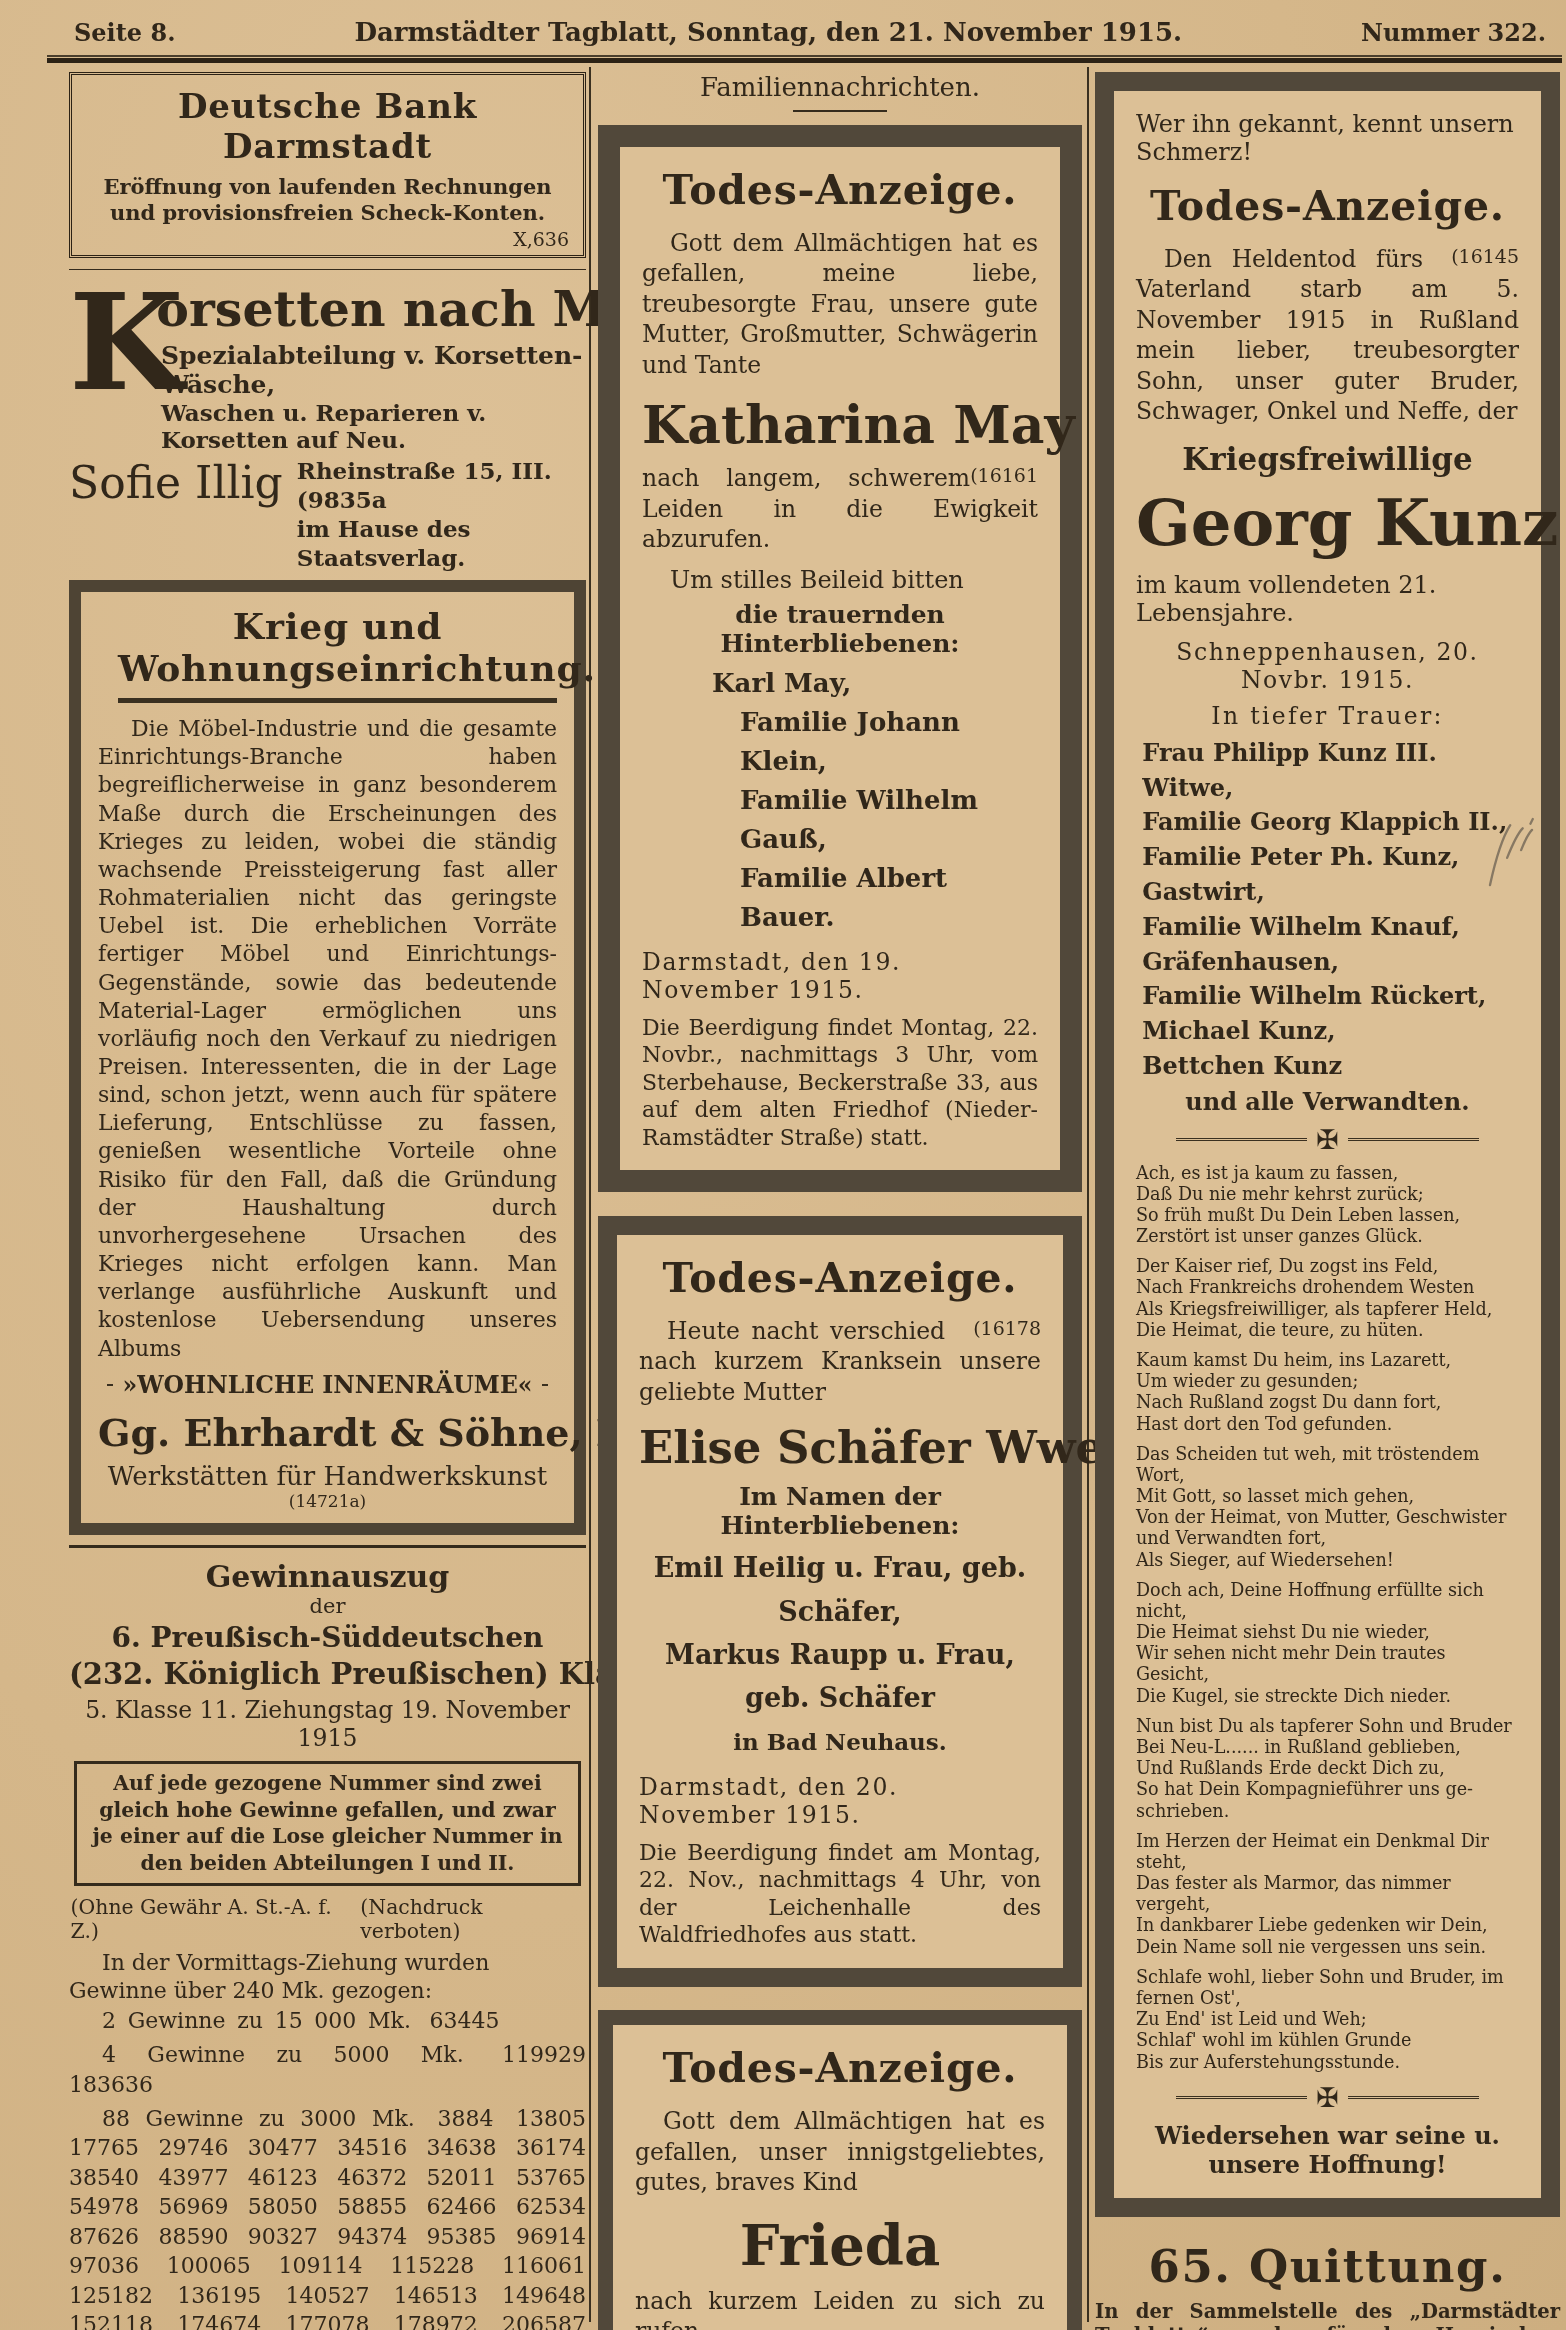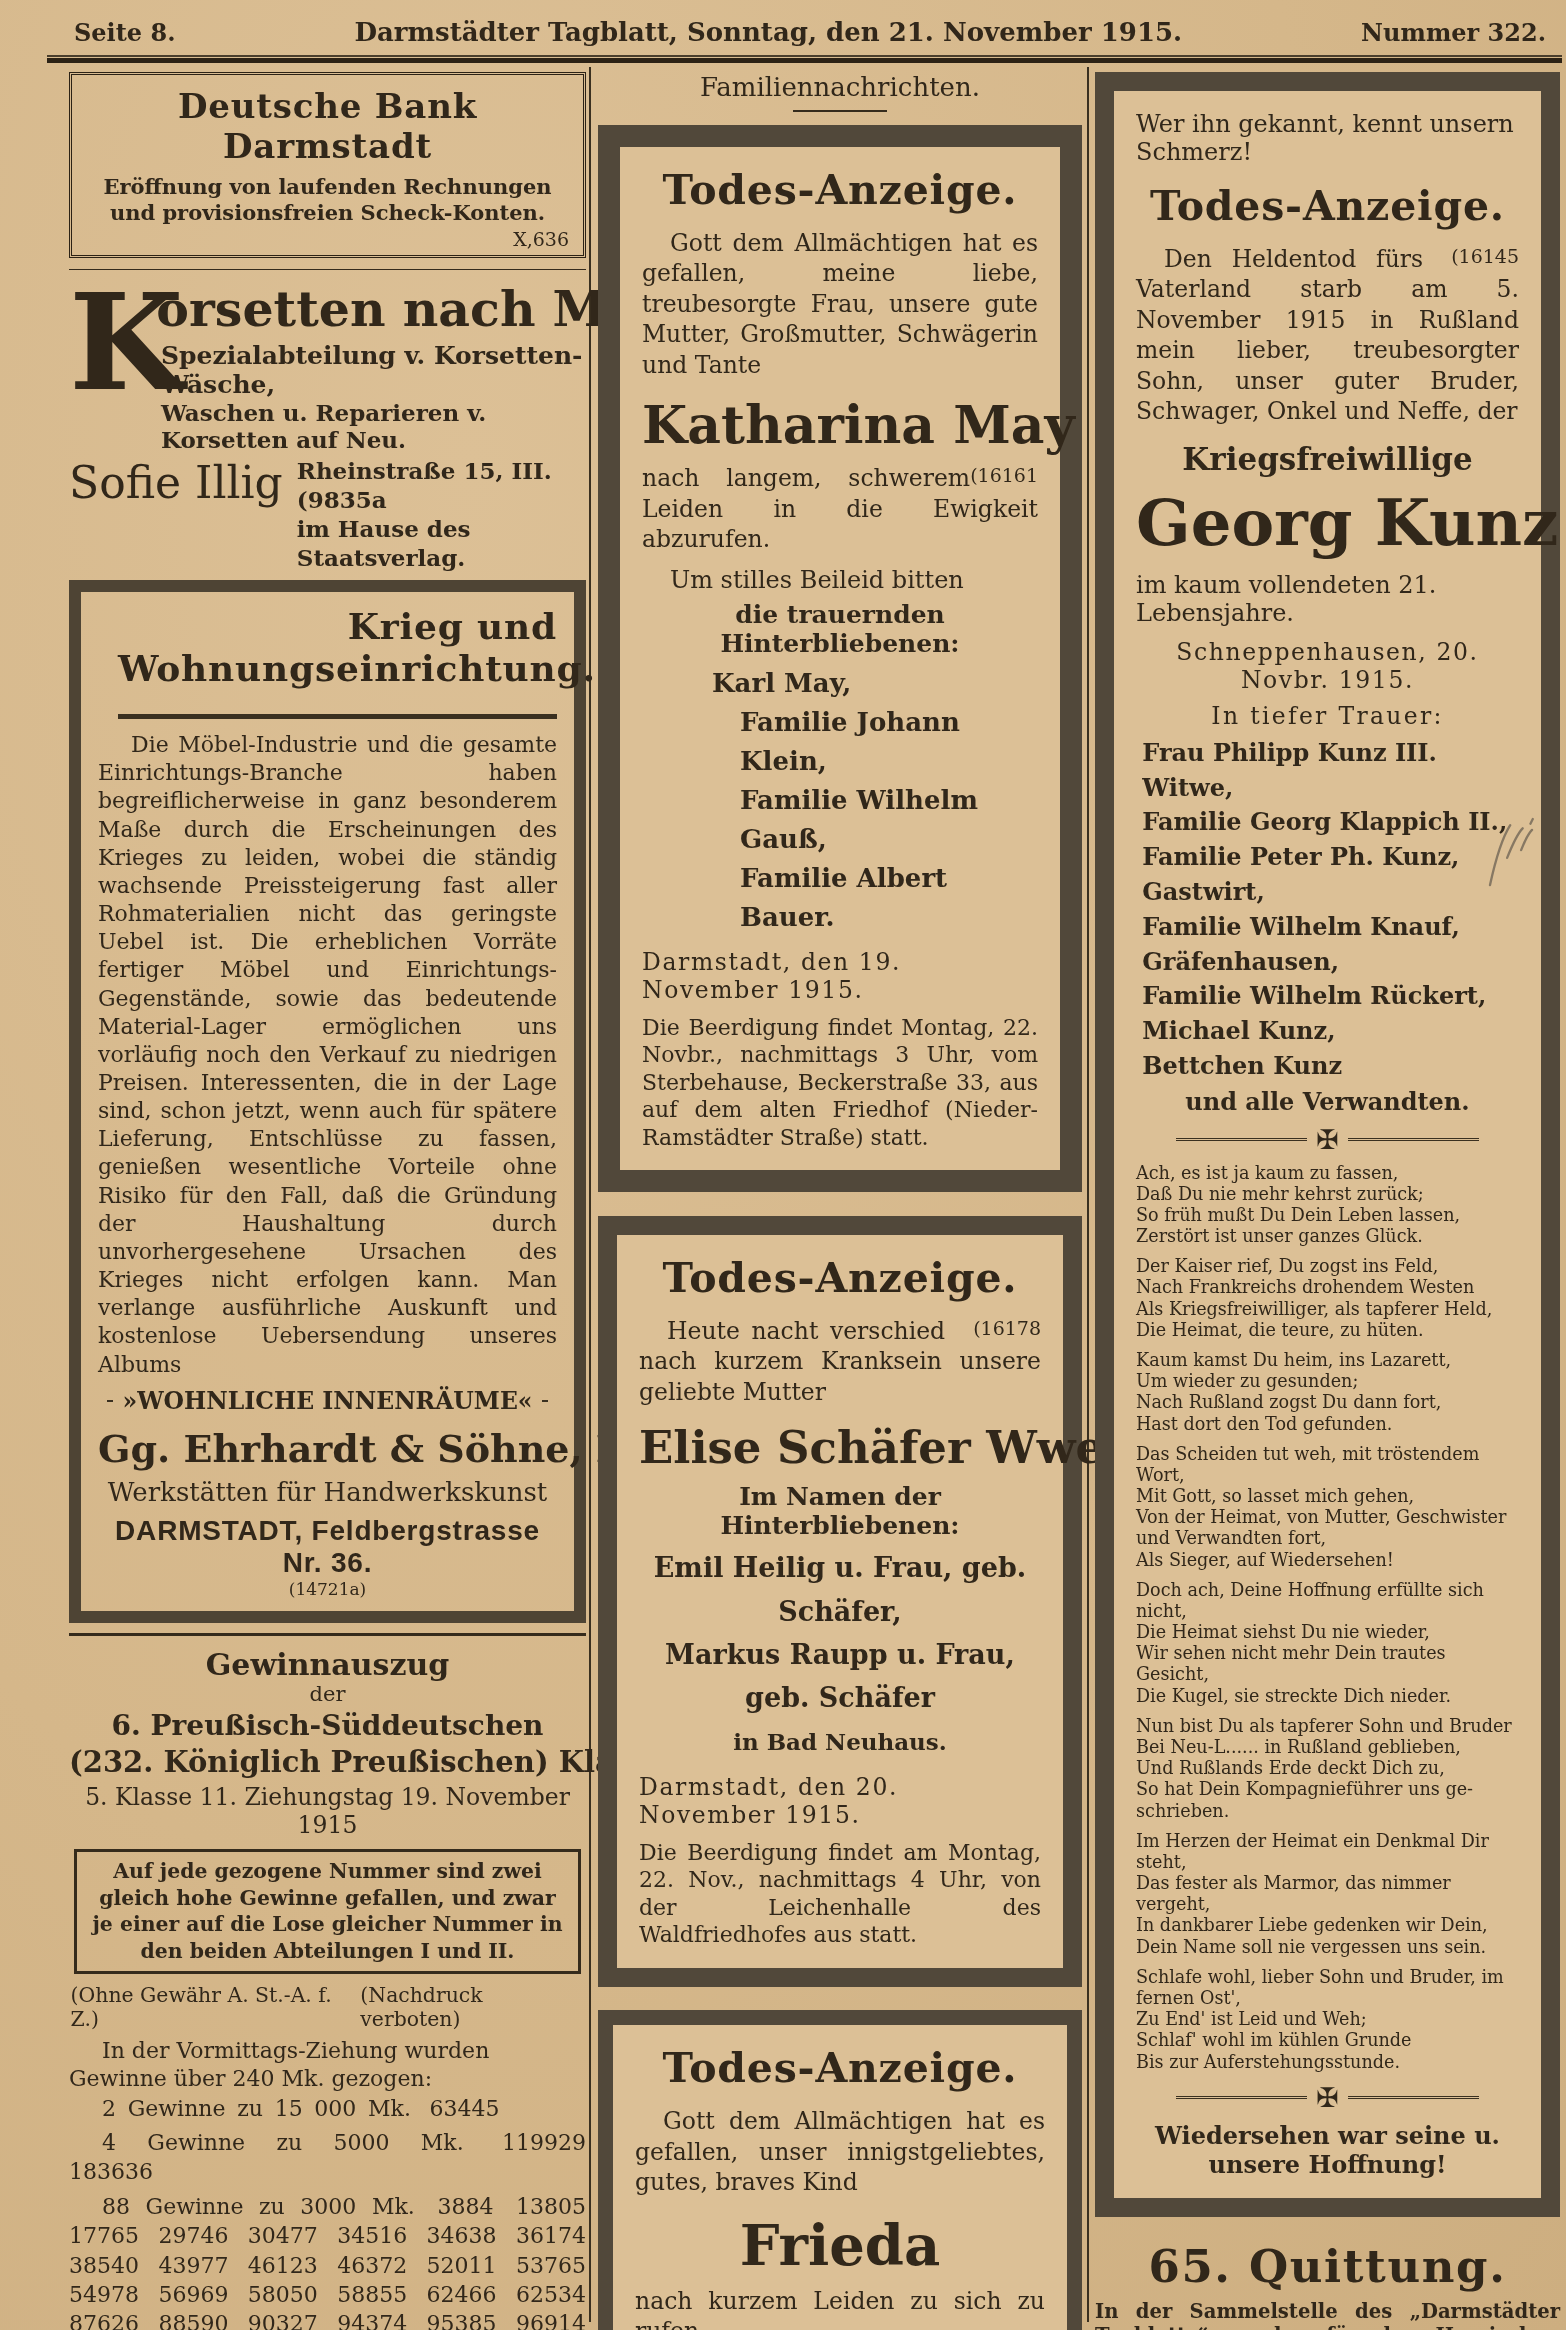--- a/index.html
+++ b/index.html
@@ -33,22 +33,22 @@
   .korsett{position:relative;margin:4.7px 0 7.8px;min-height:164px;}
   .korsett .k{position:absolute;left:0;top:7.8px;font-size:132px;line-height:.85;font-weight:bold;}
   .korsett .body{margin-left:92px;}
   .korsett .h{font-size:49px;font-weight:bold;white-space:nowrap;margin-left:-4.7px;}
   .korsett .s1{font-size:25px;font-weight:bold;margin-top:3.1px;}
   .korsett .s2{font-size:23px;font-weight:bold;}
   .korsett .row{display:flex;align-items:flex-start;margin-left:-92px;margin-top:4.7px;}
   .korsett .nm{font-size:44px;font-weight:normal;white-space:nowrap;}
   .korsett .ad{font-size:23px;font-weight:bold;margin-left:14px;line-height:1.25;}
   .moebel{border:12.5px solid #4e4434;padding:12.5px 17px;margin:7.8px 0 4.7px;}
-  .moebel .h{font-size:36px;font-weight:bold;text-align:right;letter-spacing:0.8px;
-             border-bottom:5.5px solid #3a3020;padding-bottom:25px;margin-bottom:12.5px;margin-left:20px;}
+  .moebel .h{font-size:36px;font-weight:bold;text-align:center;letter-spacing:0.8px;
+             border-bottom:5.5px solid #3a3020;padding-bottom:9px;margin-bottom:12.5px;margin-left:20px;}
   .moebel .p{font-size:22px;line-height:1.28;text-indent:33px;}
   .moebel .album{display:flex;align-items:center;font-size:23.5px;font-weight:bold;margin:7.8px 0 11px;white-space:nowrap;}
   .moebel .album:before,.moebel .album:after{content:"";flex:1;border-top:2.3px double #3a3020;margin:0 9.4px;}
   .moebel .firm{font-size:38px;font-weight:bold;text-align:center;white-space:nowrap;}
   .moebel .ws{font-size:26px;text-align:center;margin-top:6.3px;}
   .moebel .city{font-family:"Liberation Sans",sans-serif;font-weight:bold;font-size:28px;text-align:center;margin-top:7.8px;letter-spacing:0.8px;}
   .moebel .rf{font-size:17px;text-align:center;}
   .lotto .t1{font-size:30px;font-weight:bold;text-align:center;margin-top:11px;}
   .lotto .t2{font-size:21px;text-align:center;}
   .lotto .t3{font-size:28px;font-weight:bold;text-align:center;margin-top:3.1px;}
@@ -145,21 +145,20 @@
     </div>
 
     <div class="moebel">
       <div class="h">Krieg und Wohnungseinrichtung.</div>
       <div class="p just">Die Möbel-Industrie und die gesamte Einrichtungs-Branche haben begreiflicherweise in ganz besonderem Maße durch die Erscheinungen des Krieges zu leiden, wobei die ständig wachsende Preissteigerung fast aller Rohmaterialien nicht das geringste Uebel ist. Die erheblichen Vorräte fertiger Möbel und Einrichtungs-Gegenstände, sowie das bedeutende Material-Lager ermöglichen uns vorläufig noch den Verkauf zu niedrigen Preisen. Interessenten, die in der Lage sind, schon jetzt, wenn auch für spätere Lieferung, Entschlüsse zu fassen, genießen wesentliche Vorteile ohne Risiko für den Fall, daß die Gründung der Haushaltung durch unvorhergesehene Ursachen des Krieges nicht erfolgen kann. Man verlange ausführliche Auskunft und kostenlose Uebersendung unseres Albums</div>
       <div class="album">
           <span>»WOHNLICHE INNENRÄUME«</span>
         </div>
       <div class="firm">Gg. Ehrhardt &amp; Söhne, Möbelfabrik</div>
       <div class="ws">Werkstätten für Handwerkskunst</div>
-      <div class="city">DARMSTADT, Feldbergstrasse Nr. 36.</div>
       <div class="rf">(14721a)</div>
     </div>
 
     <div class="rule"></div>
 
     <div class="lotto">
       <div class="t1">Gewinnauszug</div>
       <div class="t2">der</div>
       <div class="t3">6. Preußisch-Süddeutschen</div>
       <div class="t4">(232. Königlich Preußischen) Klassenlotterie</div>

